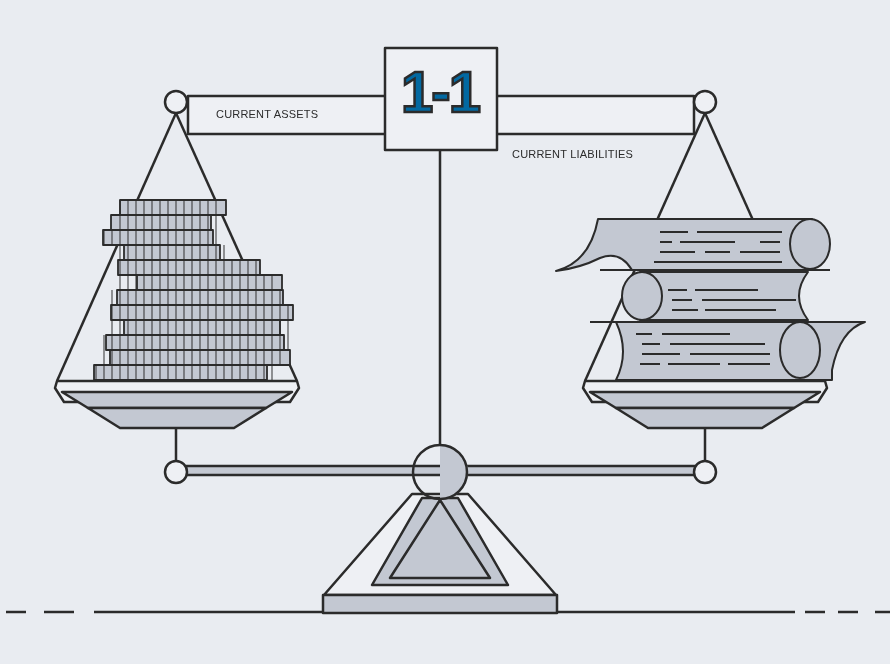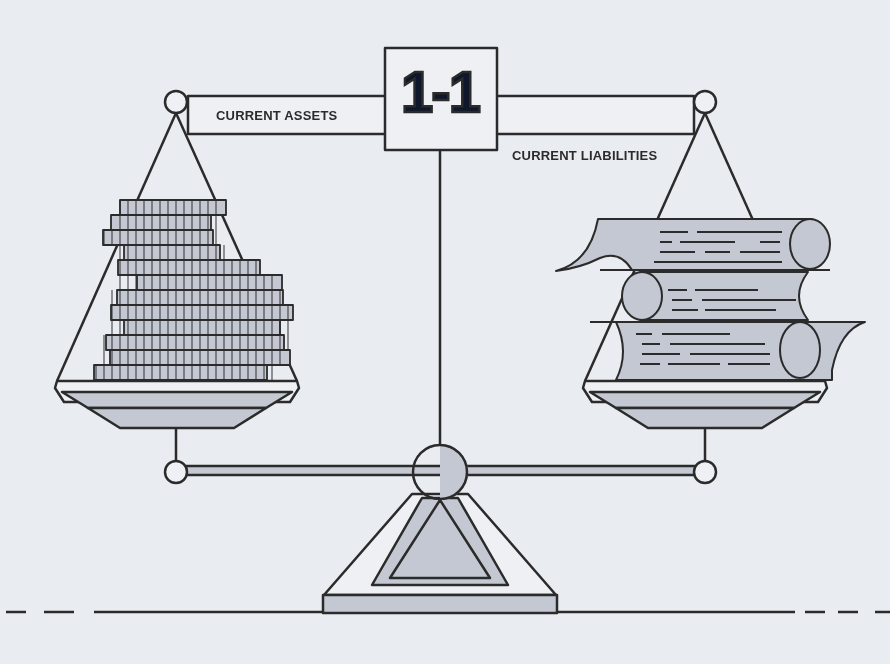--- a/index.html
+++ b/index.html
@@ -1,19 +1,19 @@
 <!DOCTYPE html>
 <html><head>
 <meta charset="utf-8">
 <style>
   html, body { margin:0; padding:0; background:#e9ecf1; }
   body { width:890px; height:664px; overflow:hidden; position:relative; font-family:"Liberation Sans", sans-serif; }
   svg { position:absolute; left:0; top:0; }
-  .lbl { position:absolute; font-size:13px; font-weight:bold; color:#2b2b2b; letter-spacing:0.2px; white-space:nowrap; }
-  .ratio { position:absolute; font-size:58px; font-weight:bold; color:#0f172a; -webkit-text-stroke:2.5px #2b2b2b; text-align:center; width:112px; left:384px; top:52px; letter-spacing:-2px; line-height:80px; }
+  .lbl { position:absolute; font-size:11px; font-weight:normal; color:#2b2b2b; letter-spacing:0.2px; white-space:nowrap; }
+  .ratio { position:absolute; font-size:58px; font-weight:bold; color:#0369a1; -webkit-text-stroke:2.5px #2b2b2b; text-align:center; width:112px; left:384px; top:52px; letter-spacing:-2px; line-height:80px; }
 </style>
 </head>
 <body>
 
 <svg width="890" height="664" viewBox="0 0 890 664" stroke="#2b2b2b" stroke-width="2.5" fill="none" stroke-linejoin="round">
 
   <g>
     <line x1="6" y1="612" x2="26" y2="612"></line>
     <line x1="44" y1="612" x2="74" y2="612"></line>
     <line x1="94" y1="612" x2="795" y2="612"></line>

